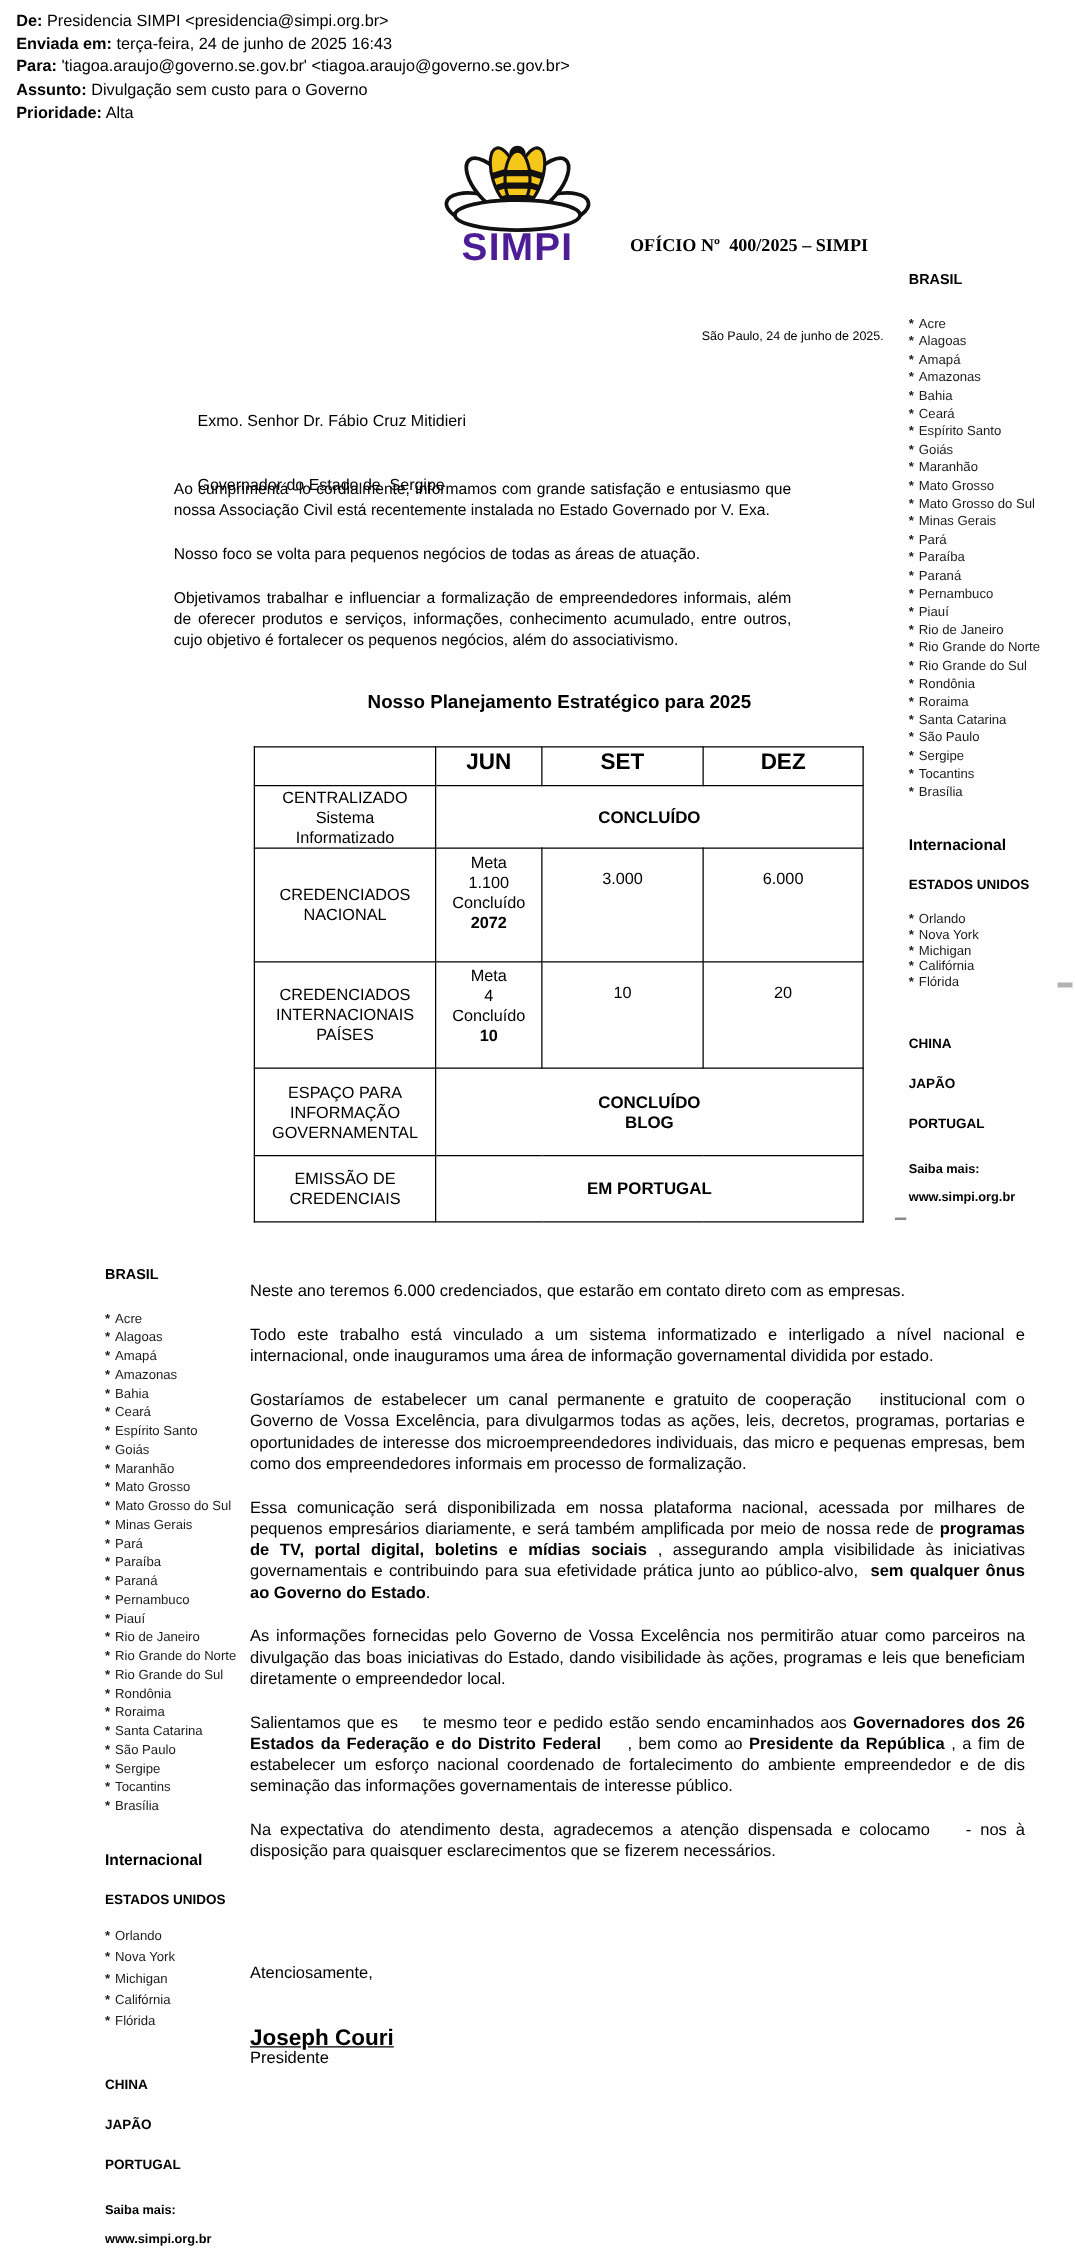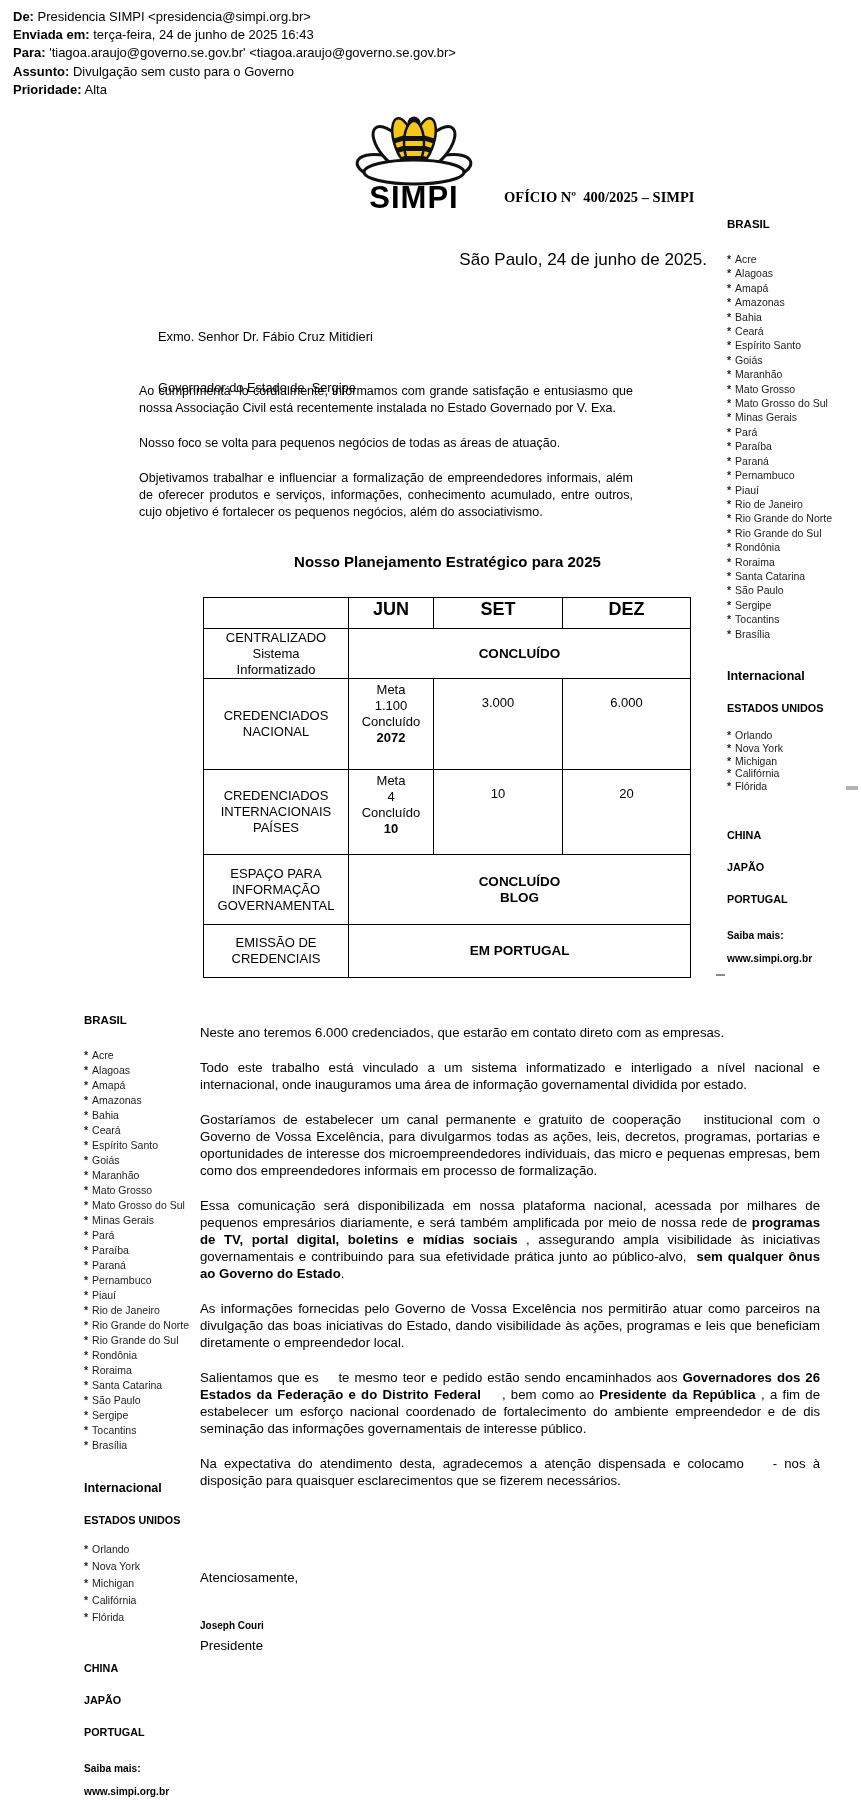--- a/index.html
+++ b/index.html
@@ -10,25 +10,25 @@
   }
   .canvas{position:absolute;inset:0;overflow:hidden;background:#fff;}
 
   
   .email-header{position:absolute;left:13px;top:8px;font-size:13px;line-height:18.2px;white-space:pre-wrap;}
   .eh-line b{font-weight:bold;}
 
   
   .logo{position:absolute;left:338px;top:112px;width:152px;text-align:center;}
   .logo svg{display:block;margin:0 auto;}
-  .logo-text{font-size:31px;font-weight:bold;letter-spacing:1px;line-height:28px;margin-top:-2px;color:#000000;}
+  .logo-text{font-size:31px;font-weight:bold;letter-spacing:1px;line-height:28px;margin-top:-2px;color:#4c1d95;}
 
   
   .oficio{position:absolute;left:504px;top:189px;font-family:"Liberation Serif",serif;font-weight:bold;font-size:14.5px;white-space:pre;}
-  .date-line{position:absolute;left:407px;top:250px;width:300px;text-align:right;font-size:17px;}
+  .date-line{position:absolute;left:407px;top:264px;width:300px;text-align:right;font-size:10px;}
 
   
   .addressee{position:absolute;left:142px;top:294px;font-size:12.8px;line-height:17px;white-space:pre;margin-left:16px;}
 
   
   .body-text{position:absolute;font-size:12.5px;line-height:17px;text-align:justify;}
   .body-text .para{white-space:pre-wrap;margin:0 0 18px 0;}
   .page1{left:139px;top:383px;width:494px;}
   .page2{left:200px;top:1024px;width:620px;font-size:13.2px;}
 
@@ -60,21 +60,21 @@
   .sb-h2{font-weight:bold;font-size:10.8px;margin-top:18px;margin-bottom:14px;line-height:13px;color:#000;}
   .sb-city{font-size:10.5px;line-height:12.8px;white-space:nowrap;}
   .sidebar.left .sb-city{line-height:17px;}
   .sb-country{font-weight:bold;font-size:10.8px;margin-top:19px;line-height:13px;color:#000;}
   .sb-country.first{margin-top:36px;}
   .sb-more{font-weight:bold;font-size:10.2px;margin-top:24px;line-height:12px;color:#000;}
   .sb-site{font-weight:bold;font-size:10.2px;margin-top:11px;line-height:12px;color:#000;}
 
   
   .closing{position:absolute;left:200px;top:1570px;font-size:13.2px;}
-  .sig-name{position:absolute;left:200px;top:1620px;font-size:10px;font-weight:bold;}
+  .sig-name{position:absolute;left:200px;top:1620px;font-size:18px;font-weight:bold;text-decoration:underline;}
   .sig-role{position:absolute;left:200px;top:1638px;font-size:13.2px;}
 
   
   .dash-right{position:absolute;left:846px;top:786px;width:12px;height:4px;background:#b3b3b3;}
   .dash-sidebar{position:absolute;left:716px;top:974px;width:9px;height:2px;background:#8a8a8a;}
 </style>
 </head>
 <body>
 
 <div class="canvas">

